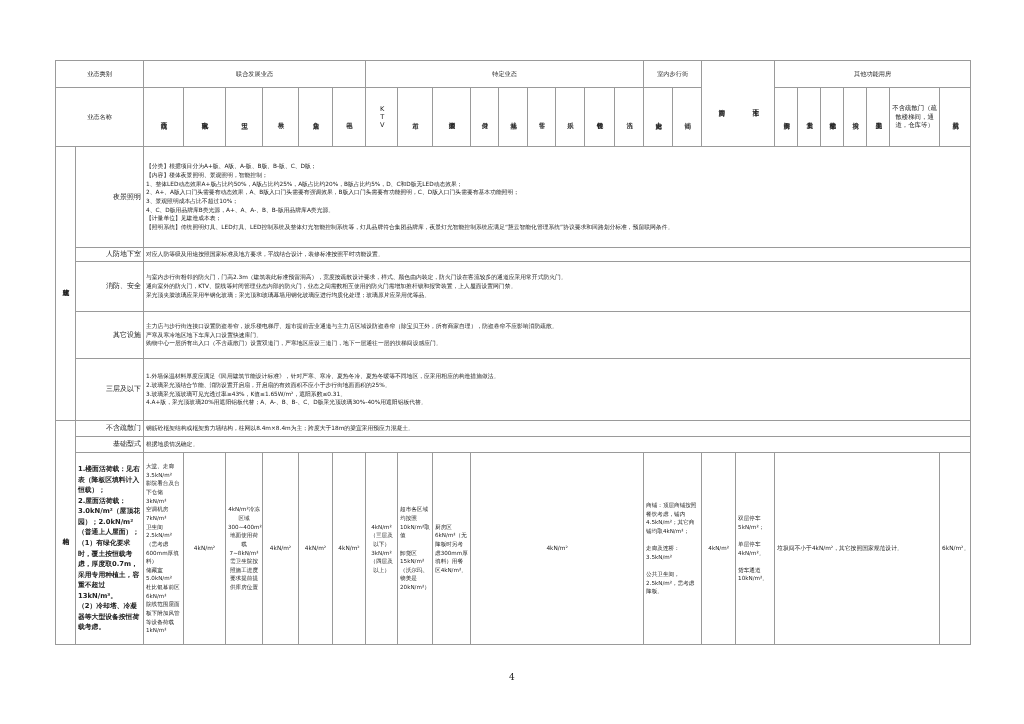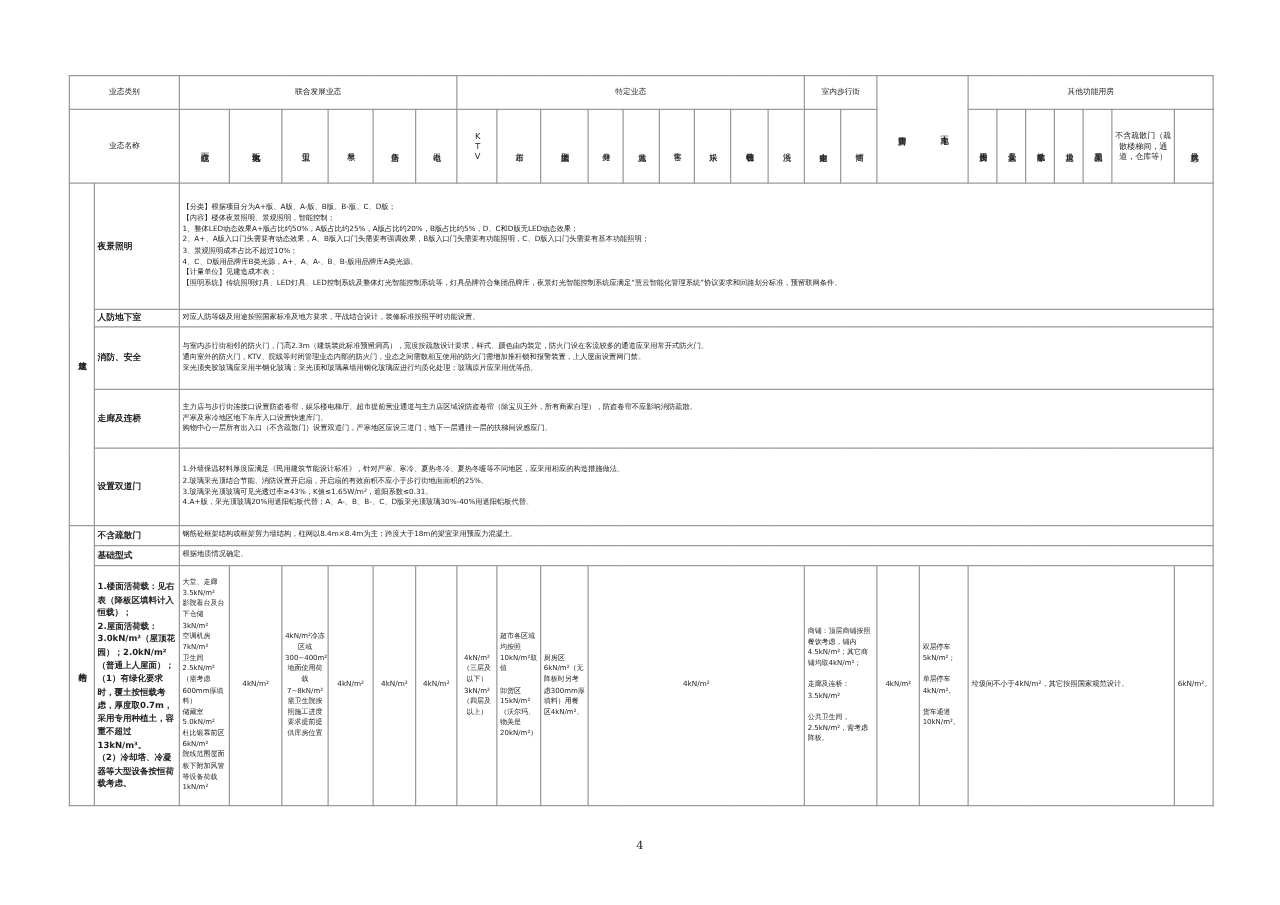--- a/index.html
+++ b/index.html
@@ -9,21 +9,21 @@
   table.spec { position:absolute; left:55px; top:60px; width:915px;
                border-collapse:collapse; table-layout:fixed; font-size:6.2px; line-height:1.45; }
   table.spec td { border:1px solid #9a9a9a; padding:0 2px; vertical-align:middle; overflow:hidden; }
   table.spec { border:1.5px solid #222; }
   .c { text-align:center; }
   .b { font-weight:bold; }
   .vt { writing-mode:vertical-rl; text-orientation:upright; letter-spacing:0px; margin:0 auto; font-size:6.6px; line-height:1.1; }
   .hdr td { height:26px; }
   .hdr2 td { height:58px; }
   .lines div { white-space:nowrap; }
-  .lbl { font-weight:bold; font-size:7px; text-align:left; }
+  .lbl { font-weight:normal; font-size:7px; text-align:right; }
   .cat { font-weight:bold; font-size:7.5px; text-align:center; }
   .small { font-size:5.8px; line-height:1.5; }
   .pagenum { position:absolute; left:509px; top:672px; font-size:9px; font-family:"DejaVu Serif","Liberation Serif",serif; }
 </style>
 </head>
 <body>
 
 <div class="page">
 <table class="spec">
   <colgroup>
@@ -170,29 +170,29 @@
   </tr>
   <tr style="height:50px;">
     <td class="lbl">消防、安全</td>
     <td colspan="26" class="lines small">
       <div>与室内步行街相邻的防火门，门高2.3m（建筑装此标准预留洞高），宽度按疏散设计要求，样式、颜色由内装定，防火门设在客流较多的通道应采用常开式防火门。</div>
       <div>通向室外的防火门，KTV、院线等封闭管理业态内部的防火门，业态之间需数相互使用的防火门需增加推杆锁和报警装置，上人屋面设置网门禁。</div>
       <div>采光顶夹胶玻璃应采用半钢化玻璃；采光顶和玻璃幕墙用钢化玻璃应进行均质化处理；玻璃原片应采用优等品。</div>
     </td>
   </tr>
   <tr style="height:47px;">
-    <td class="lbl">走廊及连桥</td>
+    <td class="lbl">其它设施</td>
     <td colspan="26" class="lines small">
       <div>主力店与步行街连接口设置防盗卷帘，娱乐楼电梯厅、超市提前营业通道与主力店区域设防盗卷帘（除宝贝王外，所有商家自理），防盗卷帘不应影响消防疏散。</div>
       <div>严寒及寒冷地区地下车库入口设置快速库门。</div>
       <div>购物中心一层所有出入口（不含疏散门）设置双道门，严寒地区应设三道门，地下一层通往一层的扶梯间设感应门。</div>
     </td>
   </tr>
   <tr style="height:62px;">
-    <td class="lbl">设置双道门</td>
+    <td class="lbl">三层及以下</td>
     <td colspan="26" class="lines small">
       <div>1.外墙保温材料厚度应满足《民用建筑节能设计标准》，针对严寒、寒冷、夏热冬冷、夏热冬暖等不同地区，应采用相应的构造措施做法。</div>
       <div>2.玻璃采光顶结合节能、消防设置开启扇，开启扇的有效面积不应小于步行街地面面积的25%。</div>
       <div>3.玻璃采光顶玻璃可见光透过率≥43%，K值≤1.65W/m²，遮阳系数≤0.31。</div>
       <div>4.A+版，采光顶玻璃20%用遮阳铝板代替；A、A-、B、B-、C、D版采光顶玻璃30%-40%用遮阳铝板代替。</div>
     </td>
   </tr>
 
   <tr style="height:16px;">
     <td rowspan="3" class="cat">

